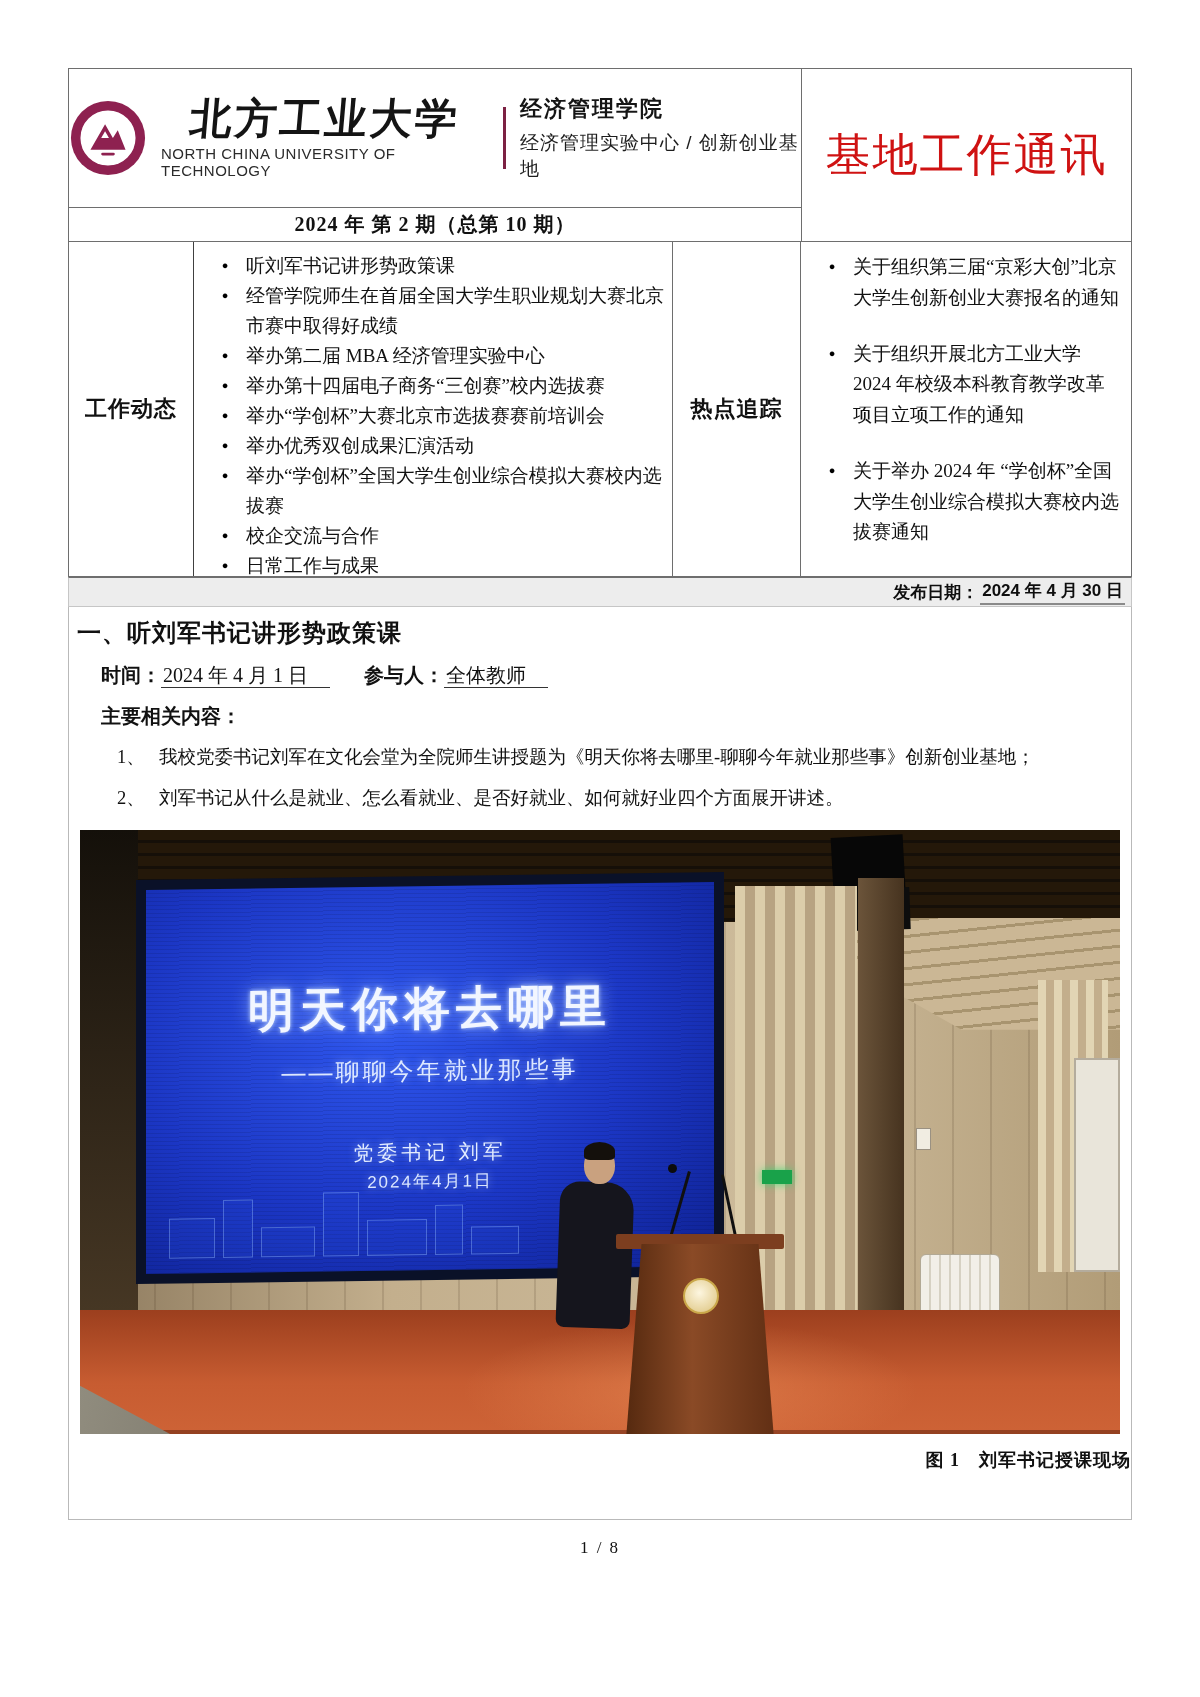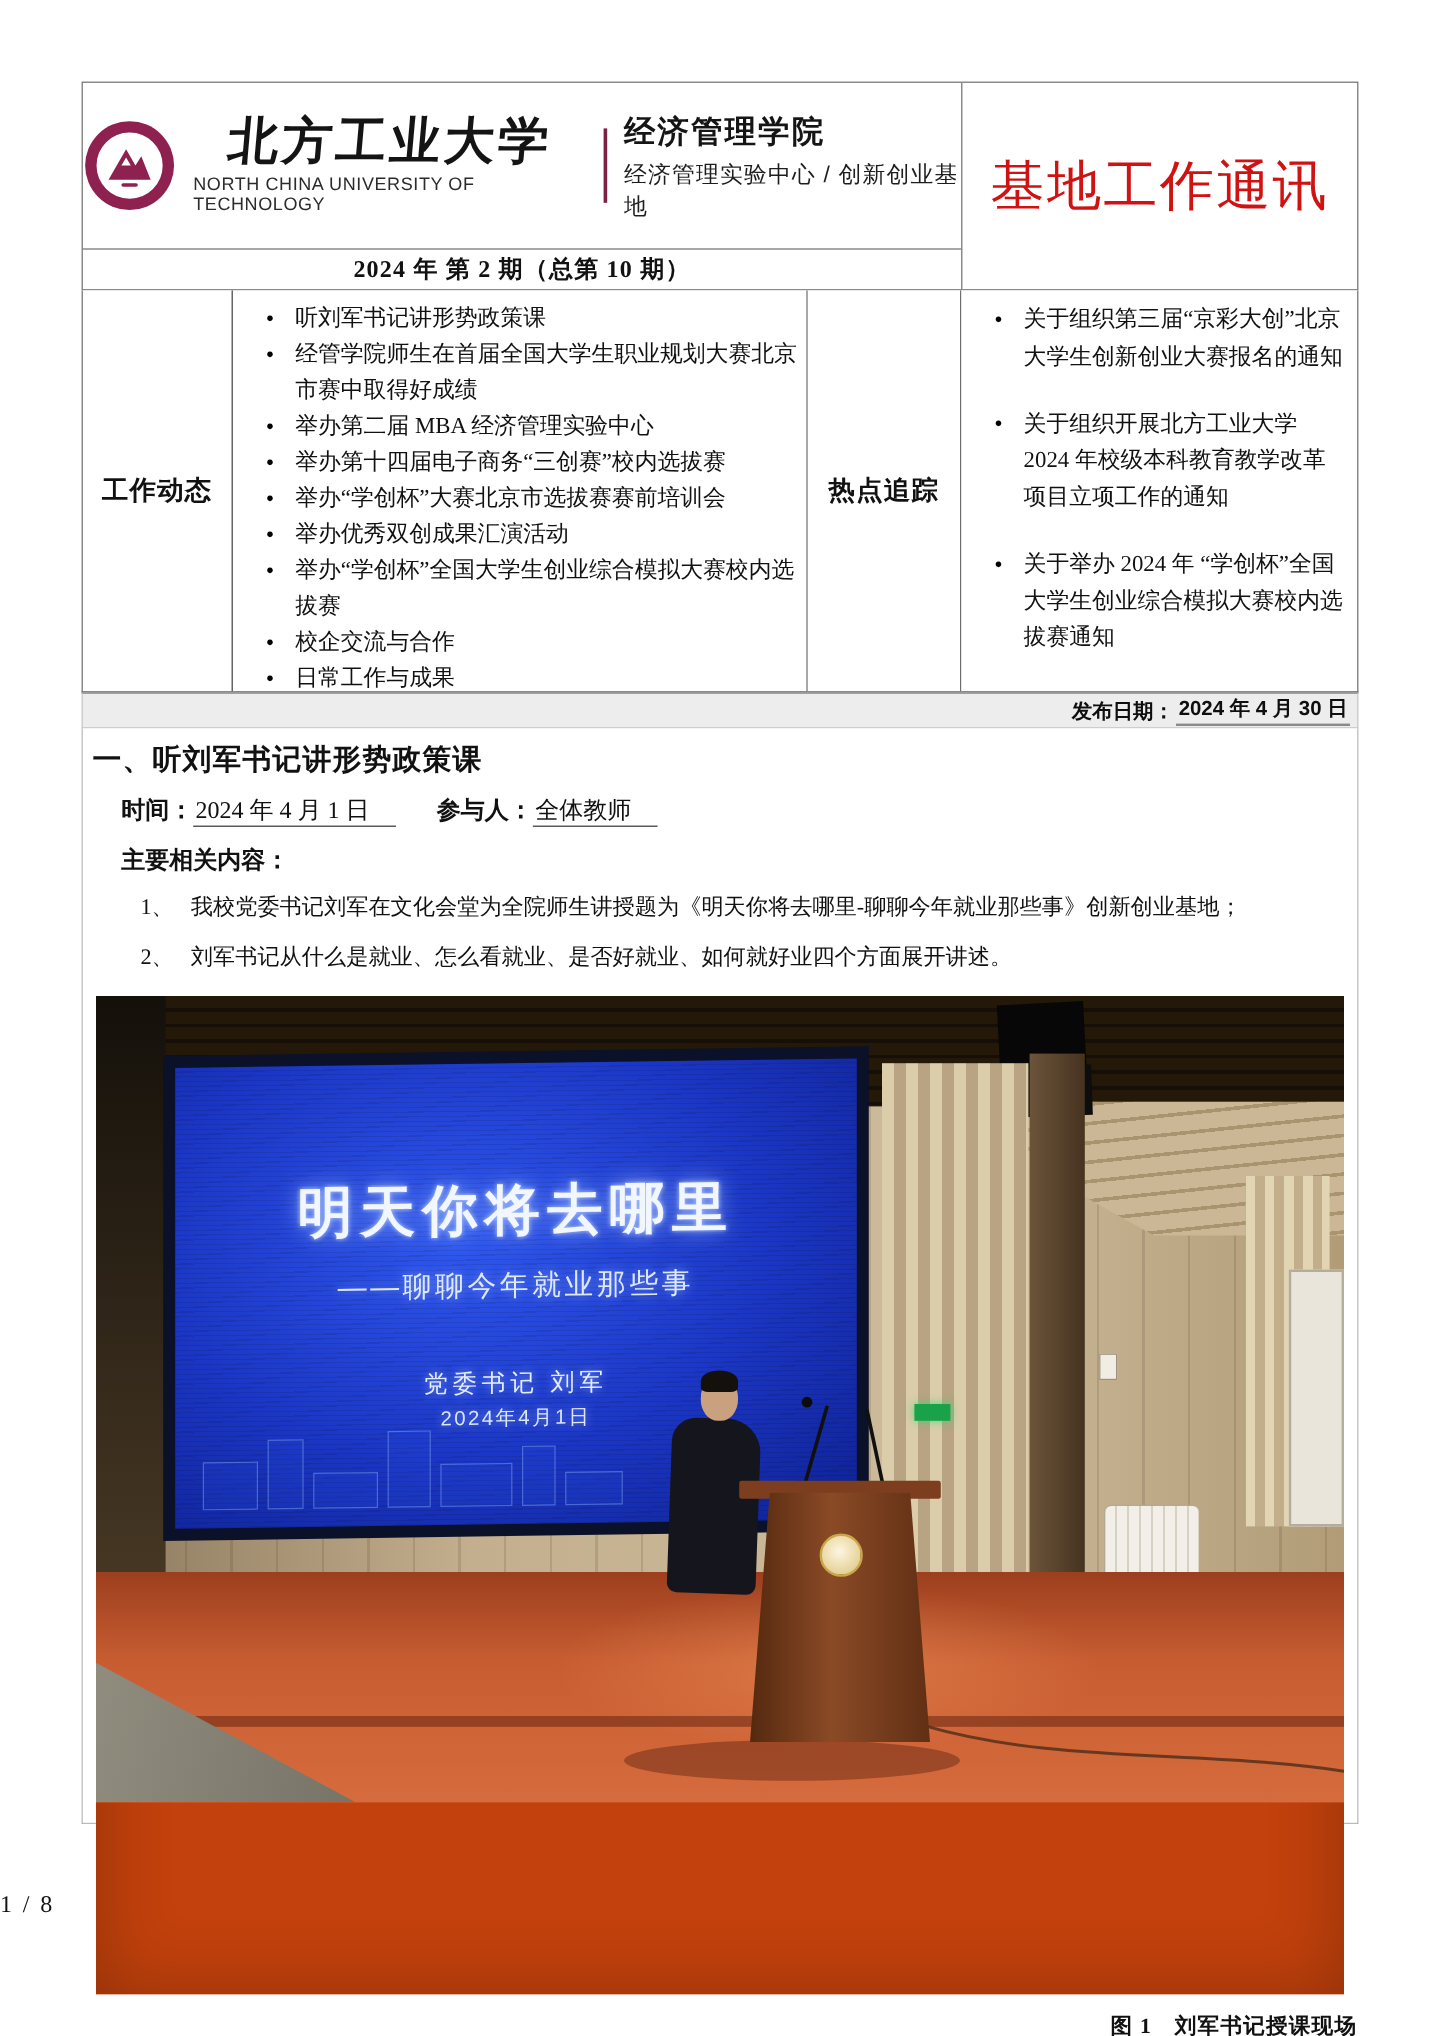--- a/index.html
+++ b/index.html
@@ -12,21 +12,21 @@
          border:1px solid #6e6e6e; background:#fff; }
   .hdr-left { width:733px; border-right:1px solid #6e6e6e; display:flex; flex-direction:column; }
   .hdr-logo-row { height:139px; border-bottom:1px solid #6e6e6e; display:flex; align-items:center; justify-content:center; gap:14px; }
   .seal { width:78px; height:78px; flex:0 0 auto; }
   .uni-block { display:flex; flex-direction:column; align-items:center; }
   .uni-cn { font-size:42px; font-weight:bold; letter-spacing:3px; transform:skewX(-5deg);
             font-family:"Liberation Serif", serif; color:#141414; line-height:1.05; }
   .uni-en { font-size:15px; font-family:"Liberation Sans", sans-serif; color:#2b2b2b; letter-spacing:.5px; margin-top:3px; }
   .hdr-divider { width:3px; height:62px; background:#7c2143; }
   .college-block { display:flex; flex-direction:column; justify-content:center; }
-  .college-cn { font-size:26px; font-weight:bold; font-family:"Liberation Sans", sans-serif; color:#151515; letter-spacing:2px; }
+  .college-cn { font-size:22px; font-weight:bold; font-family:"Liberation Sans", sans-serif; color:#151515; letter-spacing:2px; }
   .college-sub { font-size:19px; font-family:"Liberation Sans", sans-serif; color:#1d1d1d; margin-top:6px; letter-spacing:1px; }
   .issue-row { height:33px; display:flex; align-items:center; justify-content:center;
                font-weight:bold; font-size:20px; letter-spacing:1px; }
   .hdr-right { flex:1; display:flex; align-items:center; justify-content:center; }
   .news-title { font-family:"Liberation Sans", sans-serif; font-size:45px; letter-spacing:2px; font-weight:500; }
 
   
   .sum { position:absolute; left:68px; top:242px; width:1064px; height:335px; display:flex;
          border:1px solid #6e6e6e; border-top:none; background:#fff; }
   .sum-label { display:flex; align-items:center; justify-content:center;
@@ -54,22 +54,22 @@
   .meta-line { margin:13px 0 0 32px; font-size:20px; }
   .meta-label { font-family:"Liberation Sans", sans-serif; font-weight:bold; }
   .meta-underline { border-bottom:1.5px solid #333; padding:0 22px 1px 2px; }
   .meta-gap { display:inline-block; width:34px; }
   .content-label { margin:14px 0 0 32px; font-family:"Liberation Sans", sans-serif; font-weight:bold; font-size:20px; }
   .num-items { margin:12px 0 0 48px; width:990px; }
   .num-items .li { font-size:18.5px; line-height:1.45; margin-top:14px; }
   .num { width:42px; flex:0 0 auto; }
 
   
-  .photo { position:relative; width:1040px; height:832px; margin:18px auto 0 auto;
-           overflow:hidden; background:#c2410c; box-shadow: inset 0 0 60px rgba(0,0,0,.25); }
+  .photo { position:relative; width:1040px; height:604px; margin:18px auto 0 auto;
+           overflow:hidden; background:#0369a1; box-shadow: inset 0 0 60px rgba(0,0,0,.25); }
   .ph-abs { position:absolute; }
   .ph-ceiling { left:0; top:0; width:100%; height:92px;
       background:repeating-linear-gradient(180deg,#241809 0 10px,#150f08 10px 13px); }
   .ph-ceiling-right { right:0; top:88px; width:330px; height:112px;
       background:repeating-linear-gradient(174deg,#cbb795 0 13px,#a8946f 13px 16px);
       clip-path:polygon(0 0,100% 0,100% 100%,52% 100%,0 14%); }
   .ph-speaker-box1 { left:752px; top:6px; width:72px; height:54px; background:#070707; transform:rotate(-3deg); }
   .ph-speaker-box2 { left:772px; top:58px; width:58px; height:42px; background:#0d0d0d; transform:rotate(-2deg); }
   .ph-wall { left:0; top:90px; width:100%; height:392px;
       background:linear-gradient(90deg,#8d7a5e 0%,#c3af8d 30%,#cdbb9b 68%,#b19c77 100%); }
@@ -119,21 +119,21 @@
       background:linear-gradient(90deg,#55290f,#8a4a26 45%,#612f14); clip-path:polygon(11% 0,89% 0,100% 100%,0 100%); }
   .ph-podium-top { left:536px; top:404px; width:168px; height:15px; background:#7c3e1f; border-radius:2px; }
   .ph-emblem { left:603px; top:448px; width:36px; height:36px; border-radius:50%;
       background:radial-gradient(circle at 45% 40%, #fdf6e0, #e6d29a 70%, #bfa05c); border:2px solid #caa84a; }
   .ph-mic1 { left:598px; top:340px; width:2.5px; height:72px; background:#101010; transform:rotate(16deg); }
   .ph-mic2 { left:648px; top:344px; width:2.5px; height:68px; background:#101010; transform:rotate(-12deg); }
   .ph-michead { left:588px; top:334px; width:9px; height:9px; border-radius:50%; background:#0c0c0c; }
 
   .fig-caption { text-align:right; margin-top:14px; font-size:18px; font-weight:600; letter-spacing:1px; }
 
-  .footer { position:absolute; left:0; top:1576px; width:100%; text-align:left; font-size:20px; letter-spacing:2px; }
+  .footer { position:absolute; left:0; top:1538px; width:100%; text-align:center; font-size:17px; letter-spacing:2px; }
 </style>
 </head>
 <body>
 
 <div class="page">
 
   <div class="hdr">
     <div class="hdr-left">
       <div class="hdr-logo-row">
         <svg class="seal" viewBox="0 0 80 80">

